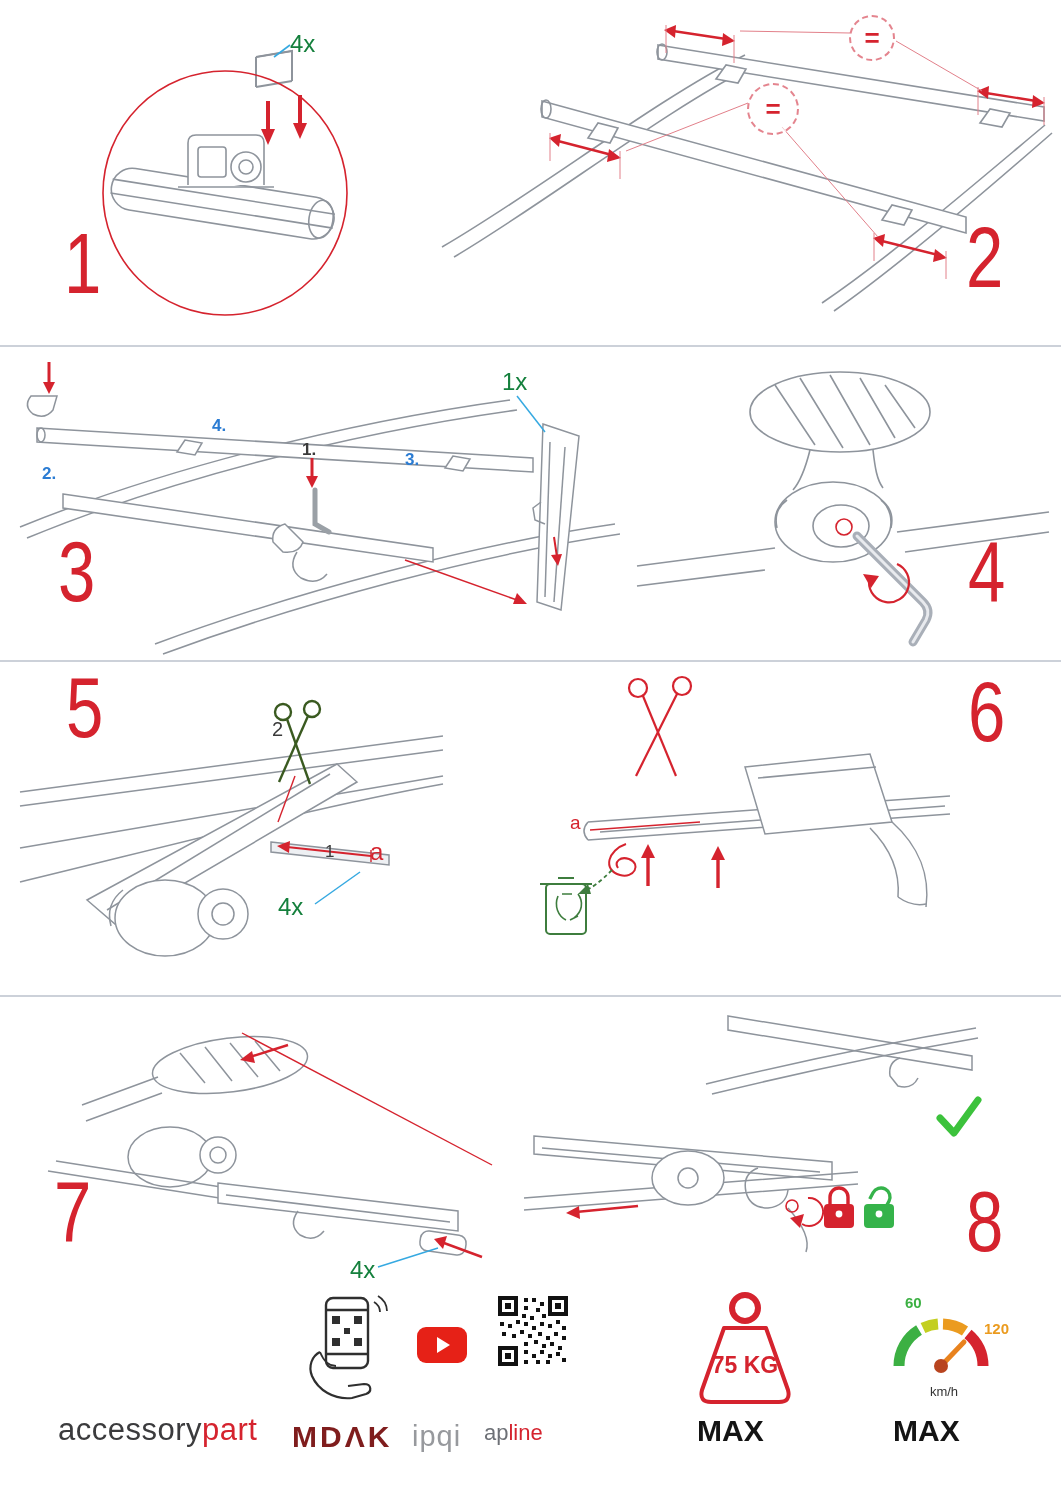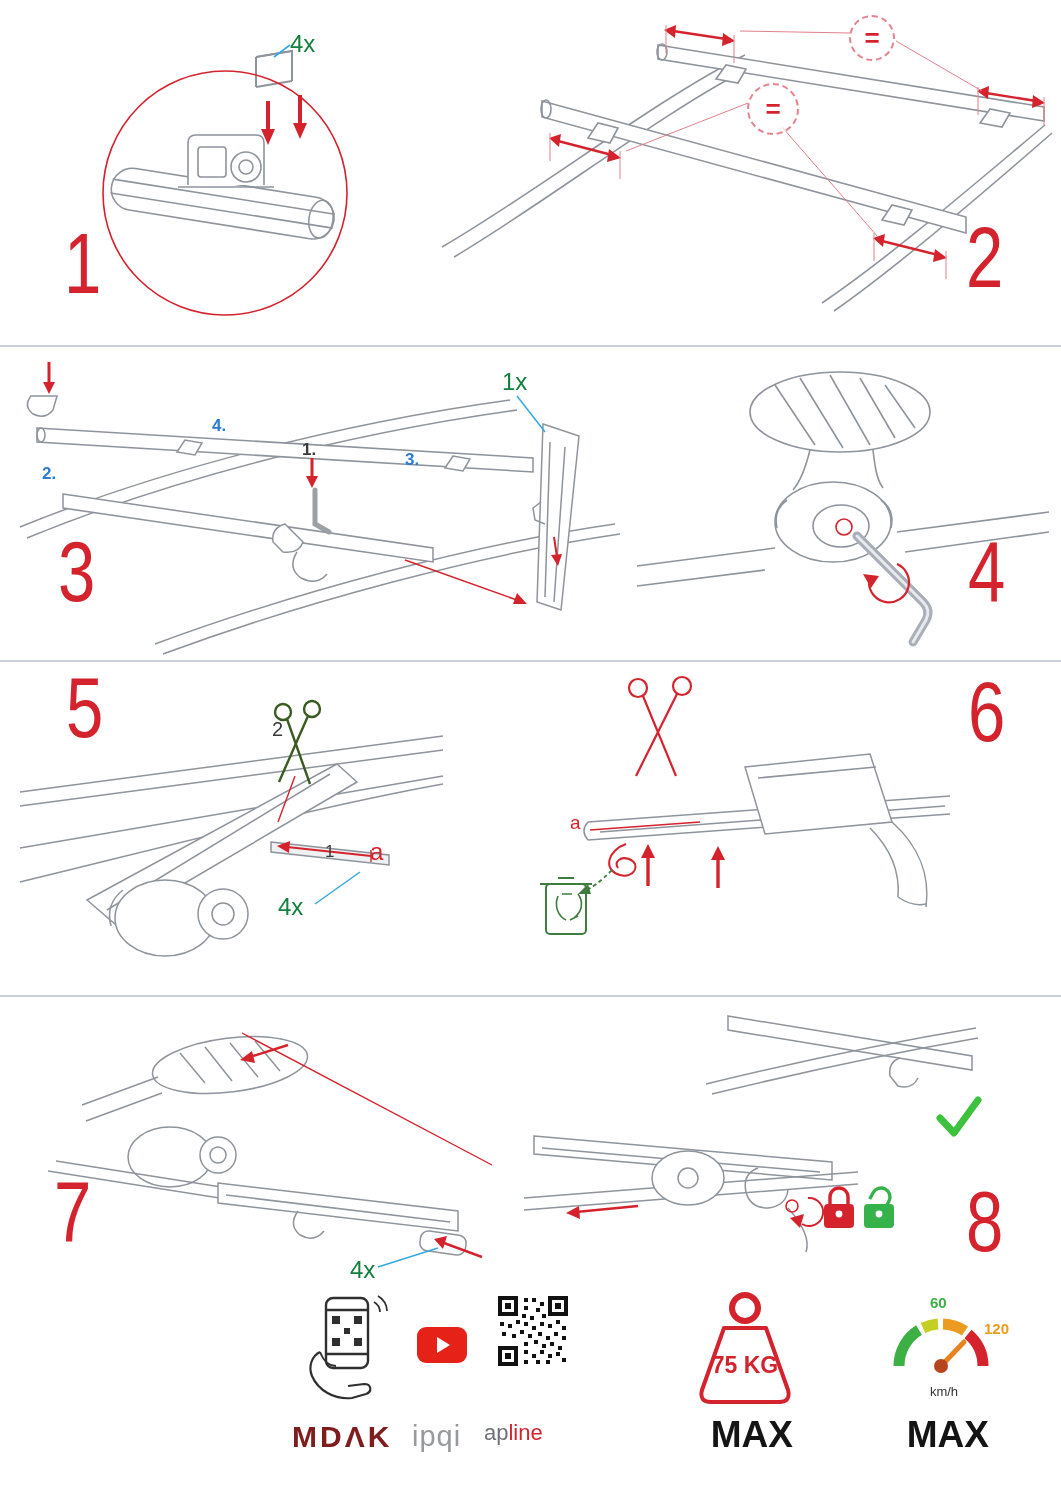--- a/index.html
+++ b/index.html
@@ -23,24 +23,24 @@
   .dark-label { position:absolute; color:#3a3a3a; }
   .product { position:absolute; color:#232063; font-size:48px; letter-spacing:2px; }
   .brand { position:absolute; font-size:31px; color:#3b3b3d; letter-spacing:.5px; }
   .brand .part { color:#d5232e; }
   .logo-mdak { position:absolute; font-size:30px; font-weight:bold; color:#7f1d1d; letter-spacing:3px; }
   .logo-ipqi { position:absolute; font-size:29px; color:#97999d; letter-spacing:1px; }
   .logo-apline { position:absolute; font-size:22px; font-weight:normal; color:#6d7076; }
   .logo-apline .line { color:#d5232e; }
   .weight-value { position:absolute; width:100px; text-align:center; color:#d5232e;
                   font-size:23px; font-weight:bold; }
-  .max-label { position:absolute; width:96px; text-align:right; font-size:37px;
+  .max-label { position:absolute; width:96px; text-align:left; font-size:30px;
                font-weight:bold; color:#141414; }
   .speed-tick { position:absolute; font-size:15px; font-weight:bold; }
-  .speed-tick.low { color:#3cb043;margin-left:25px; }
+  .speed-tick.low { color:#3cb043; }
   .speed-tick.high { color:#eb9b1f; }
   .speed-unit { position:absolute; width:56px; text-align:center; font-size:13px; color:#333; }
 </style>
 </head>
 <body>
 
 <div class="page">
 
   <svg style="left:60px;top:15px" width="330" height="315" viewBox="0 0 330 315">
     <g stroke="#8e949c" stroke-width="1.6" fill="none">
@@ -317,20 +317,21 @@
       <circle cx="319" cy="214" r="3.4" fill="#fff"></circle>
     </g>
     <g>
       <path d="M352,204 v-7 a9,9 0 0 1 18,0 v4" stroke="#35b34a" stroke-width="3.4" fill="none" transform="rotate(28 361 197)"></path>
       <rect x="344" y="204" width="30" height="24" rx="4" fill="#35b34a"></rect>
       <circle cx="359" cy="214" r="3.4" fill="#fff"></circle>
     </g>
   </svg>
   <div class="step-num" style="left:966px;top:1182px">8</div>
 
+  <div class="brand" style="left:58px;top:1412px"><span>accessory</span><span class="part">part</span></div>
 
   <svg style="left:300px;top:1292px" width="90" height="115" viewBox="0 0 90 115">
     <g stroke="#2f2f2f" stroke-width="2.4" fill="none">
       <rect x="26" y="6" width="42" height="70" rx="7" fill="#fff"></rect>
       <line x1="26" y1="18" x2="68" y2="18"></line>
       <line x1="26" y1="62" x2="68" y2="62"></line>
       <path d="M74,10 a12,12 0 0 1 6,10" stroke-width="1.8"></path>
       <path d="M78,4 a18,18 0 0 1 9,15" stroke-width="1.8"></path>
       <path d="M20,60 C12,64 8,74 12,84 C18,98 34,108 52,106 L66,102 C72,100 72,92 64,92 L48,94" stroke-width="2.2"></path>
       <path d="M20,60 C24,70 30,74 36,74" stroke-width="1.8"></path>

